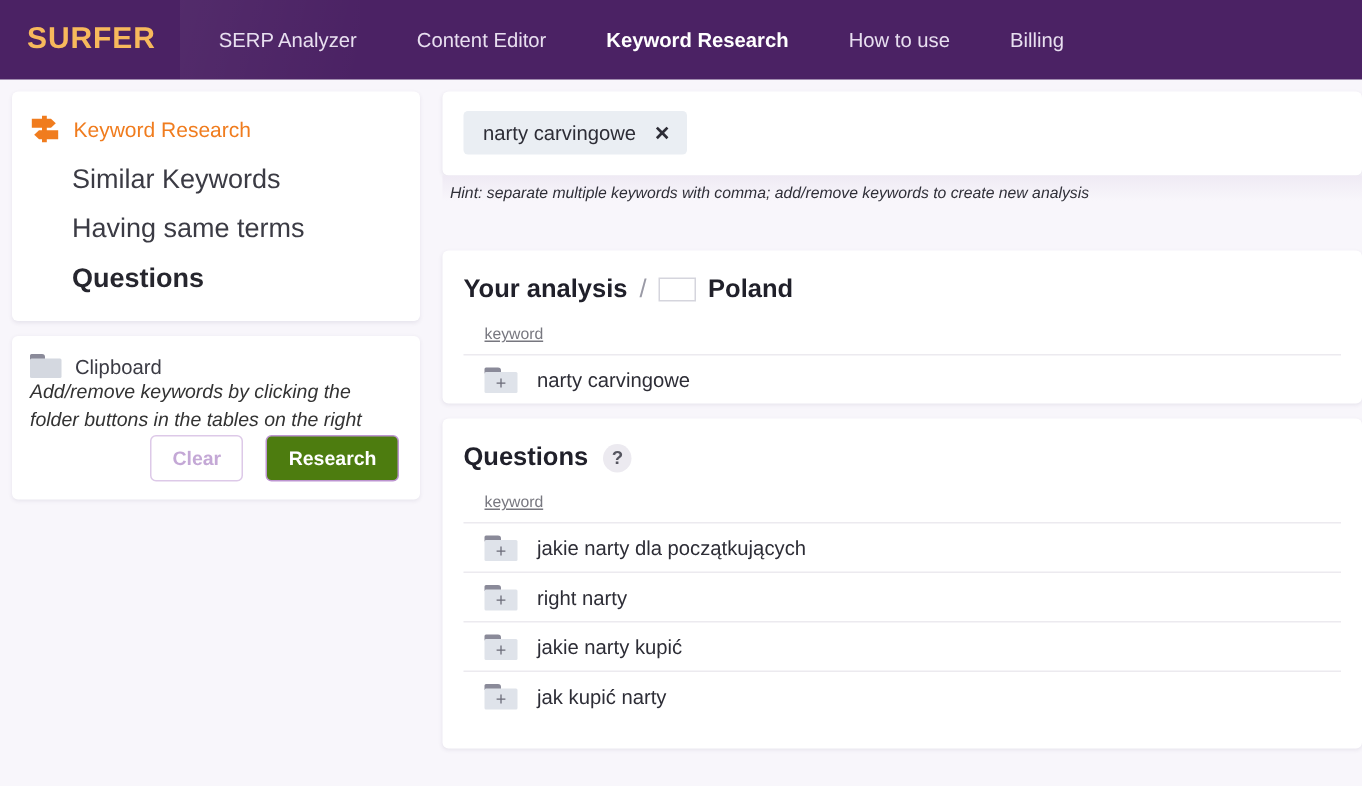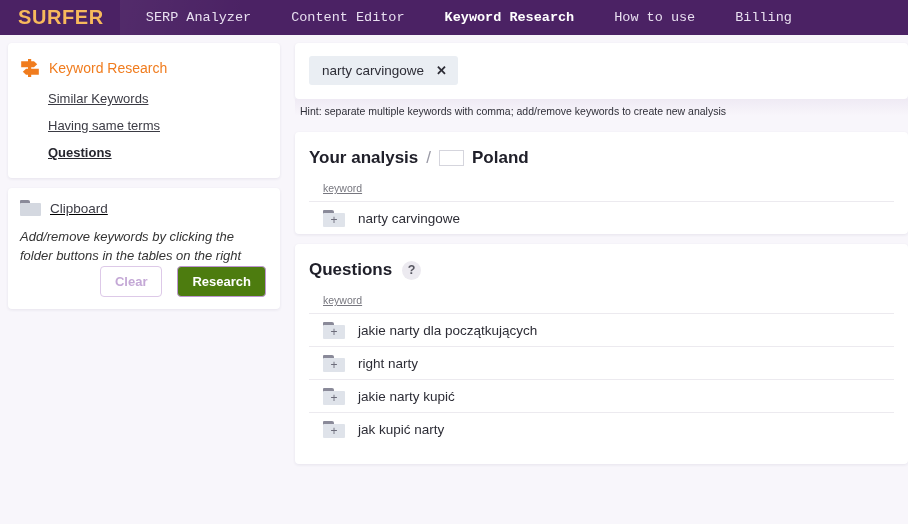--- a/index.html
+++ b/index.html
@@ -6,21 +6,21 @@
   html, body {
     width: 908px; height: 524px;
     overflow: hidden;
     background: #f8f6fb;
     font-family: "Liberation Sans", sans-serif;
     -webkit-font-smoothing: antialiased;
   }
 
   
   .navbar {
-    height: 35px;
+    height: 53px;
     background: #4b2264;
     display: flex;
     align-items: center;
     padding-left: 18px;
     position: relative;
     overflow: hidden;
   }
   .navbar::after {
     content:"";
     position:absolute; top:0; left:120px; width:120px; height:100%;
@@ -28,21 +28,21 @@
     pointer-events:none;
   }
   .logo {
     color: #f7b95c;
     font-size: 20px;
     font-weight: bold;
     letter-spacing: 0.6px;
     margin-right: 42px;
     white-space: nowrap;
   }
-  .nav-items { display: flex; align-items: center; font-family: Liberation Mono, monospace; }
+  .nav-items { display: flex; align-items: center; }
   .nav-item {
     color: #e8dff0;
     font-size: 13.5px;
     margin-right: 40px;
     white-space: nowrap;
     cursor: pointer;
   }
   .nav-item.active { color: #ffffff; font-weight: bold; }
 
   
@@ -72,30 +72,29 @@
     padding: 6px 14px 8px 12px;
   }
   .signpost { width: 20px; height: 18px; flex: 0 0 20px; margin-right: 9px; }
   .menu-head-label {
     color: #f07c1e;
     font-size: 14px;
     white-space: nowrap;
   }
   .menu-item {
     padding: 6px 14px 6px 40px;
-    font-size: 13px;
+    font-size: 18px;
     color: #3b3b44;
     cursor: pointer;
     white-space: nowrap;
-    text-decoration: underline;
   }
   .menu-item.active { font-weight: bold; color: #26262e; }
 
   .clip-card { padding: 12px 14px 12px 12px; }
-  .clip-head { display: flex; align-items: center; margin-bottom: 12px; text-decoration: underline; }
+  .clip-head { display: flex; align-items: center; margin-bottom: 0; }
   .folder-plain {
     width: 21px; height: 16px; flex:0 0 21px; margin-right: 9px; position: relative;
   }
   .clip-label { font-size: 13.5px; color: #3b3b44; }
   .clip-desc {
     font-size: 13px;
     font-style: italic;
     color: #333;
     line-height: 1.45;
     margin-bottom: 0;
@@ -133,24 +132,25 @@
   .chip-x {
     margin-left: 12px;
     font-size: 13px;
     font-weight: bold;
     color: #2d2d36;
     cursor: pointer;
     line-height: 1;
   }
   .hint {
     font-size: 10.5px;
+    font-style: italic;
     color: #2f2f38;
     padding: 6px 0 6px 5px;
     background: linear-gradient(180deg, #efeaf4 0%, #f8f6fb 70%);
-    margin-bottom: 9px;
+    margin-bottom: 26px;
   }
 
   .panel { padding: 16px 14px 0 14px; }
   .panel-title {
     display: flex;
     align-items: center;
     font-size: 17px;
     font-weight: bold;
     color: #20202a;
     margin-bottom: 14px;

